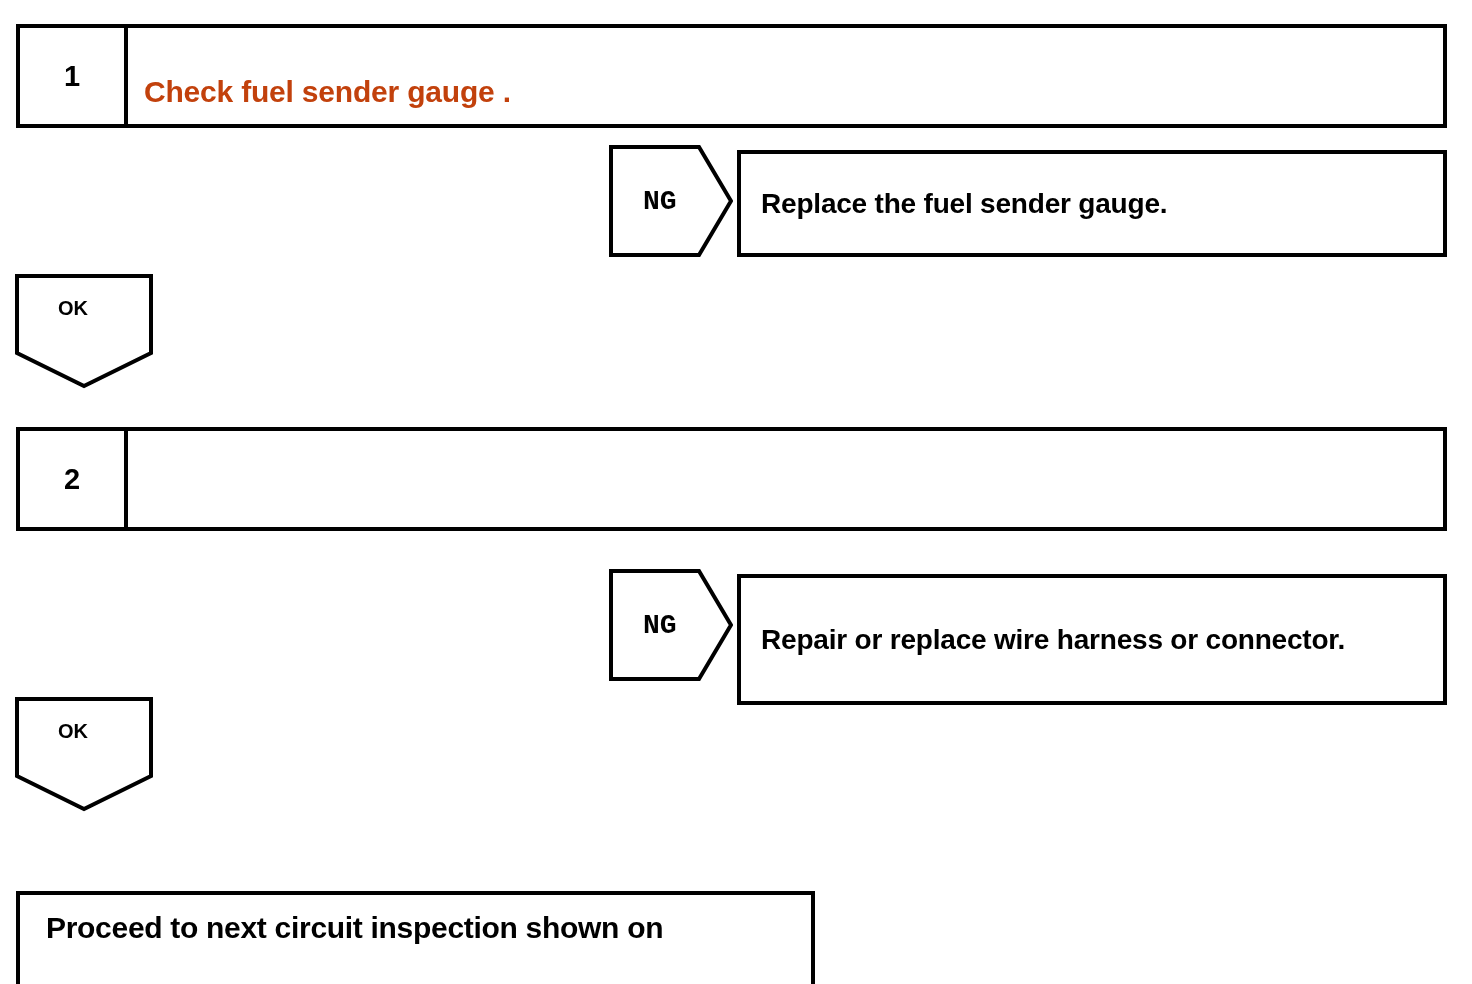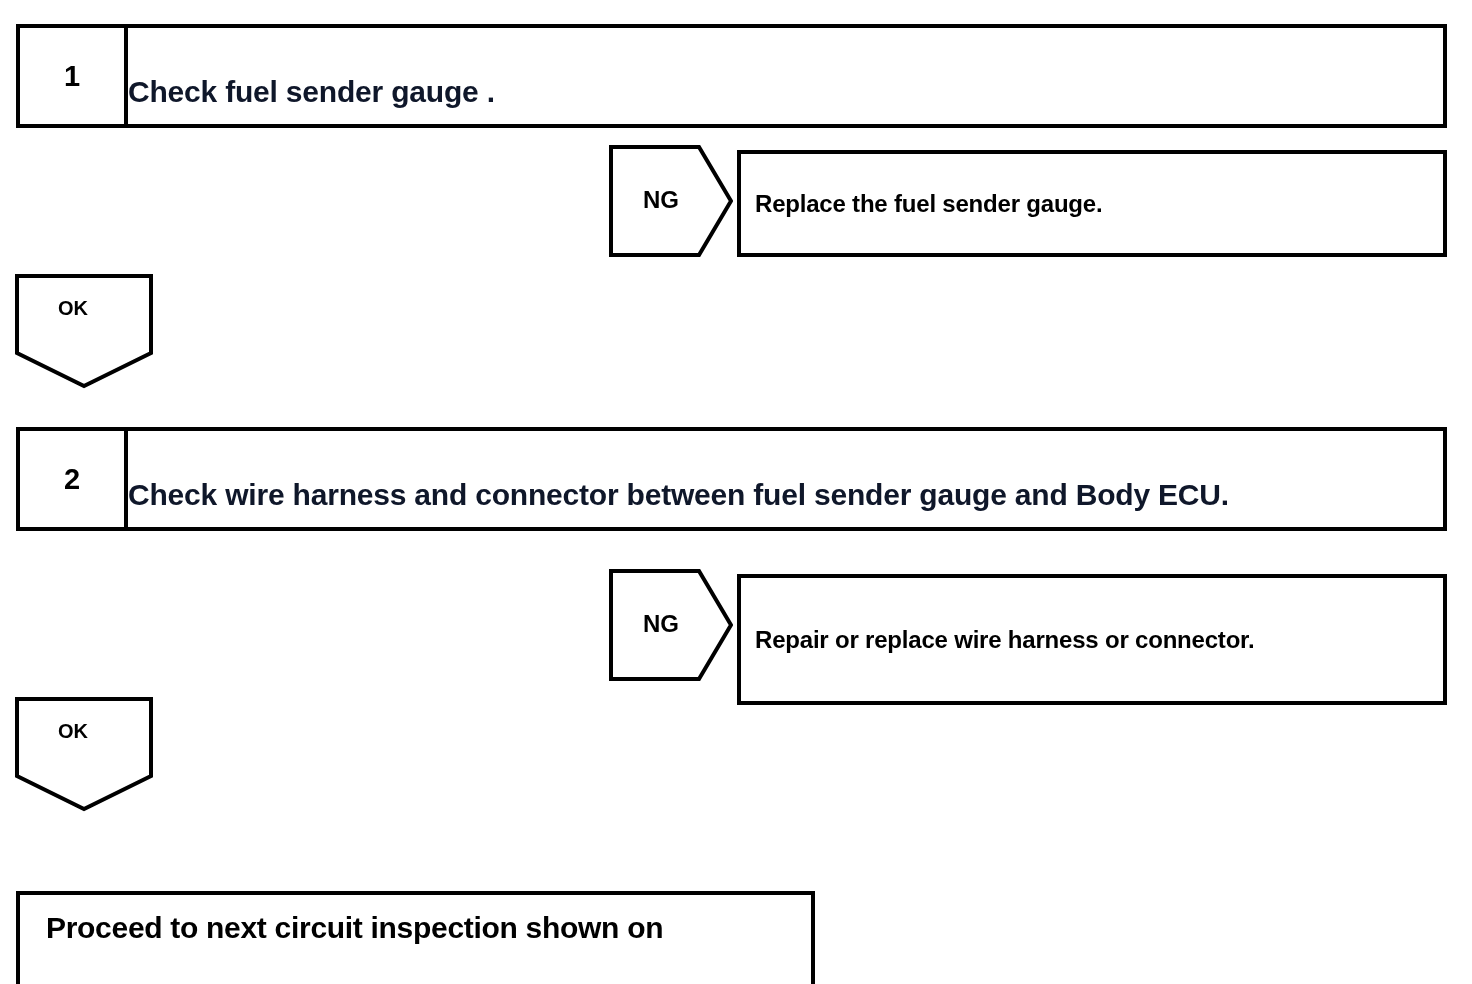--- a/index.html
+++ b/index.html
@@ -41,38 +41,39 @@
     justify-content: center;
     font-size: 29px;
     font-weight: bold;
     color: #000000;
     letter-spacing: 0px;
   }
   .step-text {
     flex: 1 1 auto;
     display: flex;
     align-items: center;
+    padding-left: 16px;
     font-size: 30px;
     font-weight: bold;
-    color: #0f172a;
+    color: #c2410c;
     white-space: nowrap;
     letter-spacing: -0.2px;
     margin-top: 32px;
   }
 
   
   .result-box {
     position: absolute;
     border: 4px solid #000000;
     background: #ffffff;
     box-sizing: border-box;
     display: flex;
     align-items: center;
-    padding-left: 14px;
-    font-size: 24px;
+    padding-left: 20px;
+    font-size: 28px;
     font-weight: bold;
     color: #000000;
     white-space: nowrap;
     letter-spacing: -0.2px;
   }
 
   
   .terminal-box {
     position: absolute;
     border: 4px solid #000000;
@@ -91,24 +92,25 @@
 
   
   .ng-shape {
     position: absolute;
   }
   .ng-shape svg {
     display: block;
   }
   .ng-label {
     position: absolute;
-    font-size: 24px;
+    font-size: 28px;
     font-weight: bold;
     color: #000000;
     pointer-events: none;
+    font-family: Liberation Mono, monospace;
   }
 
   
   .ok-shape {
     position: absolute;
   }
   .ok-shape svg {
     display: block;
   }
   .ok-label {
@@ -140,21 +142,20 @@
 
   <div class="ok-shape" style="left:14px; top:273px; width:140px; height:116px;">
     <svg width="140" height="116" viewBox="0 0 140 116" aria-hidden="true">
       <polygon points="3,3 137,3 137,80 70,113 3,80" fill="#ffffff" stroke="#000000" stroke-width="4" stroke-linejoin="miter"></polygon>
     </svg>
   </div>
   <div class="ok-label" style="left:58px; top:297px;">OK</div>
 
   <div class="step-box" style="left:16px; top:427px; width:1431px; height:104px;">
     <div class="step-num">2</div>
-    <div class="step-text">Check wire harness and connector between fuel sender gauge and Body ECU.</div>
   </div>
 
   <div class="ng-shape" style="left:609px; top:569px; width:124px; height:112px;">
     <svg width="124" height="112" viewBox="0 0 124 112" aria-hidden="true">
       <polygon points="2,2 90,2 122,56 90,110 2,110" fill="#ffffff" stroke="#000000" stroke-width="4" stroke-linejoin="miter"></polygon>
     </svg>
   </div>
   <div class="ng-label" style="left:643px; top:610px;">NG</div>
 
   <div class="result-box" style="left:737px; top:574px; width:710px; height:131px;">Repair or replace wire harness or connector.</div>

